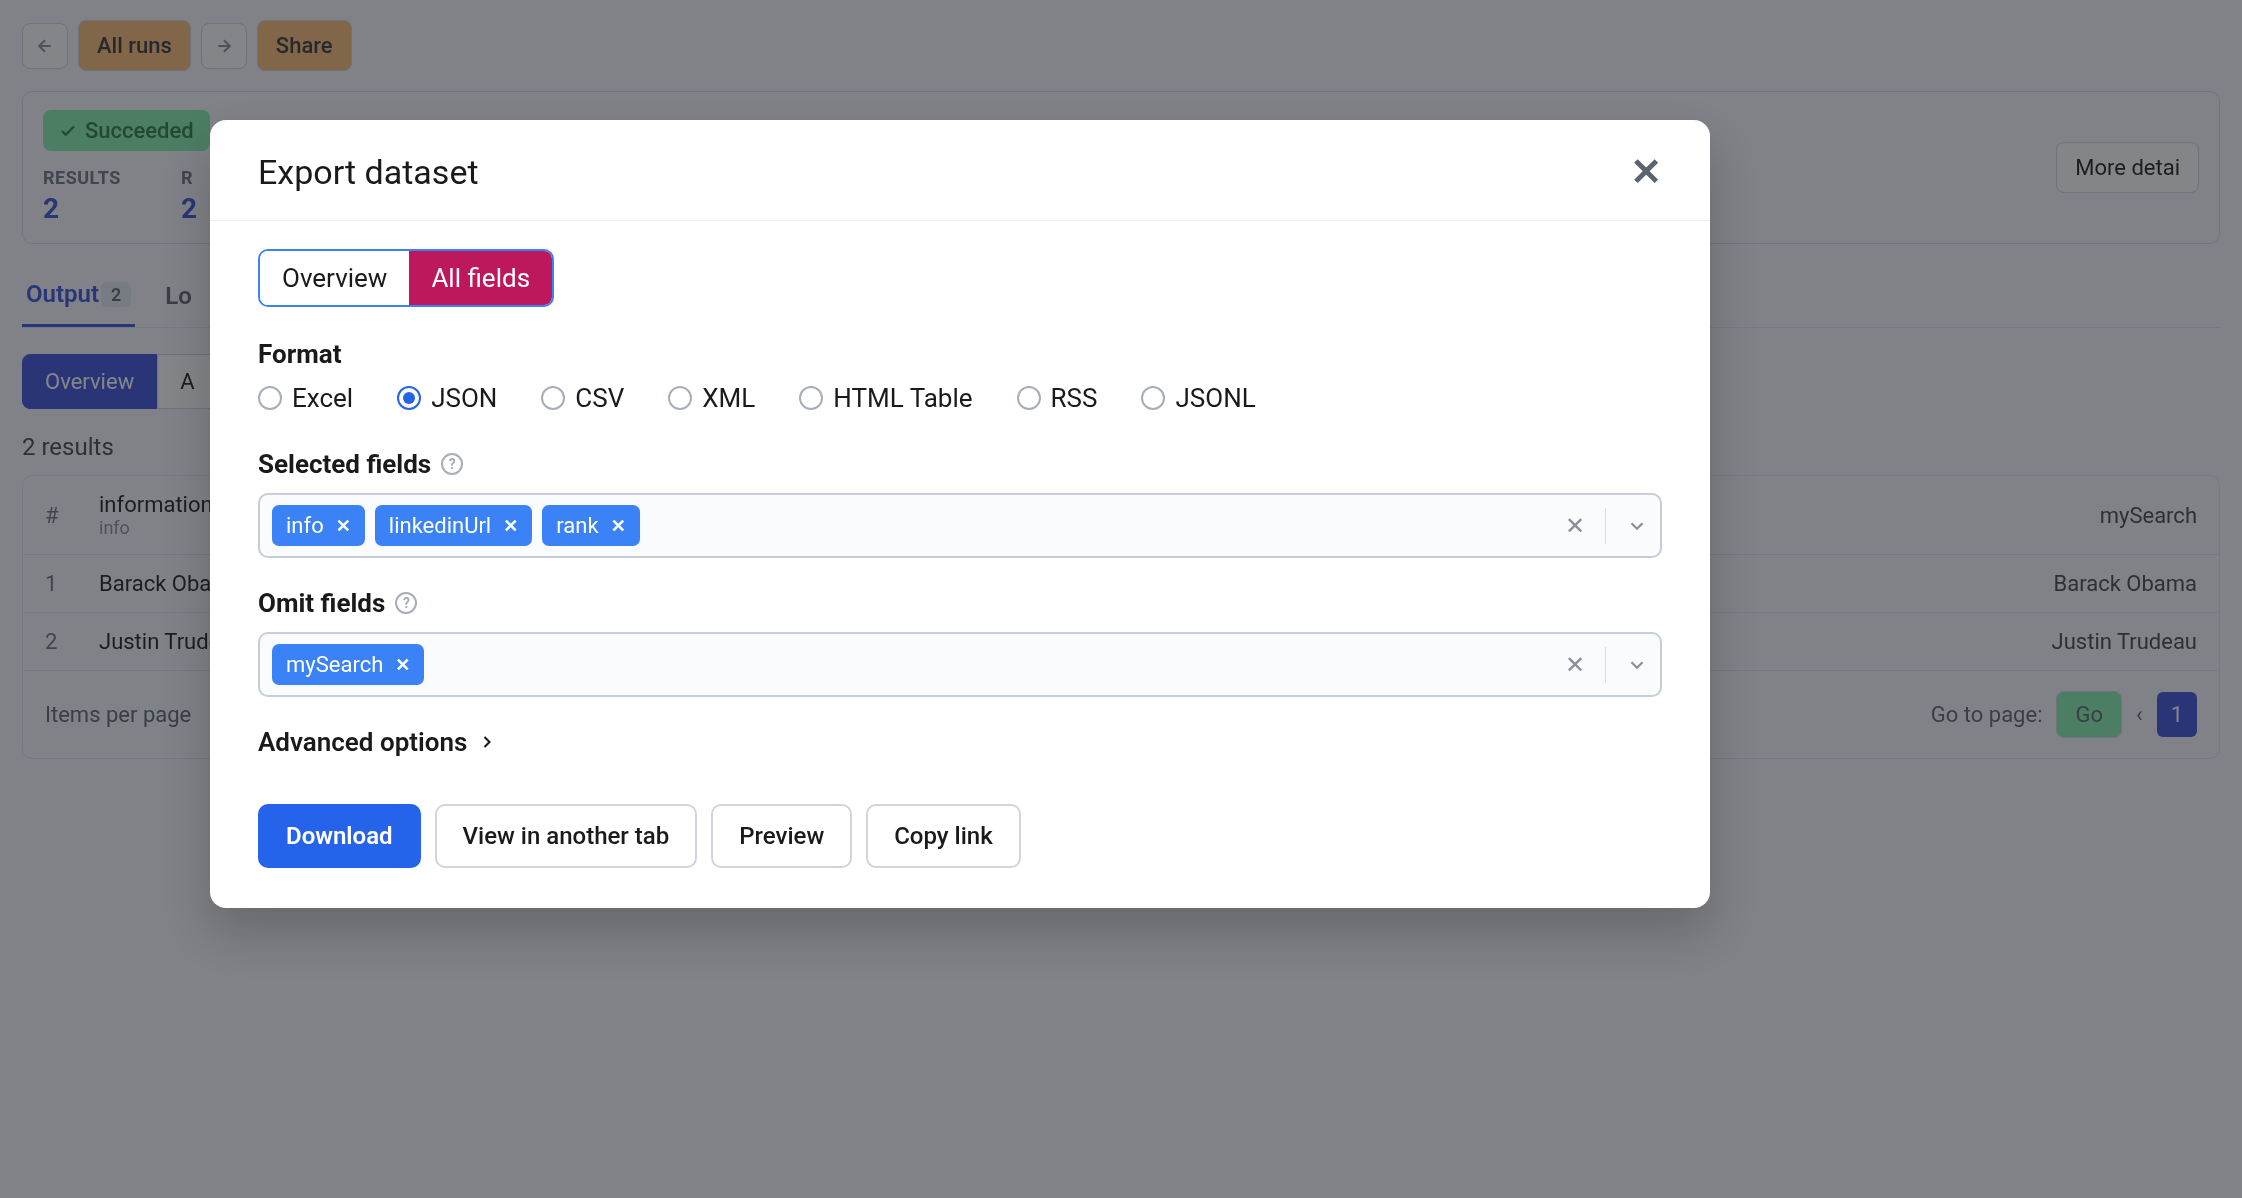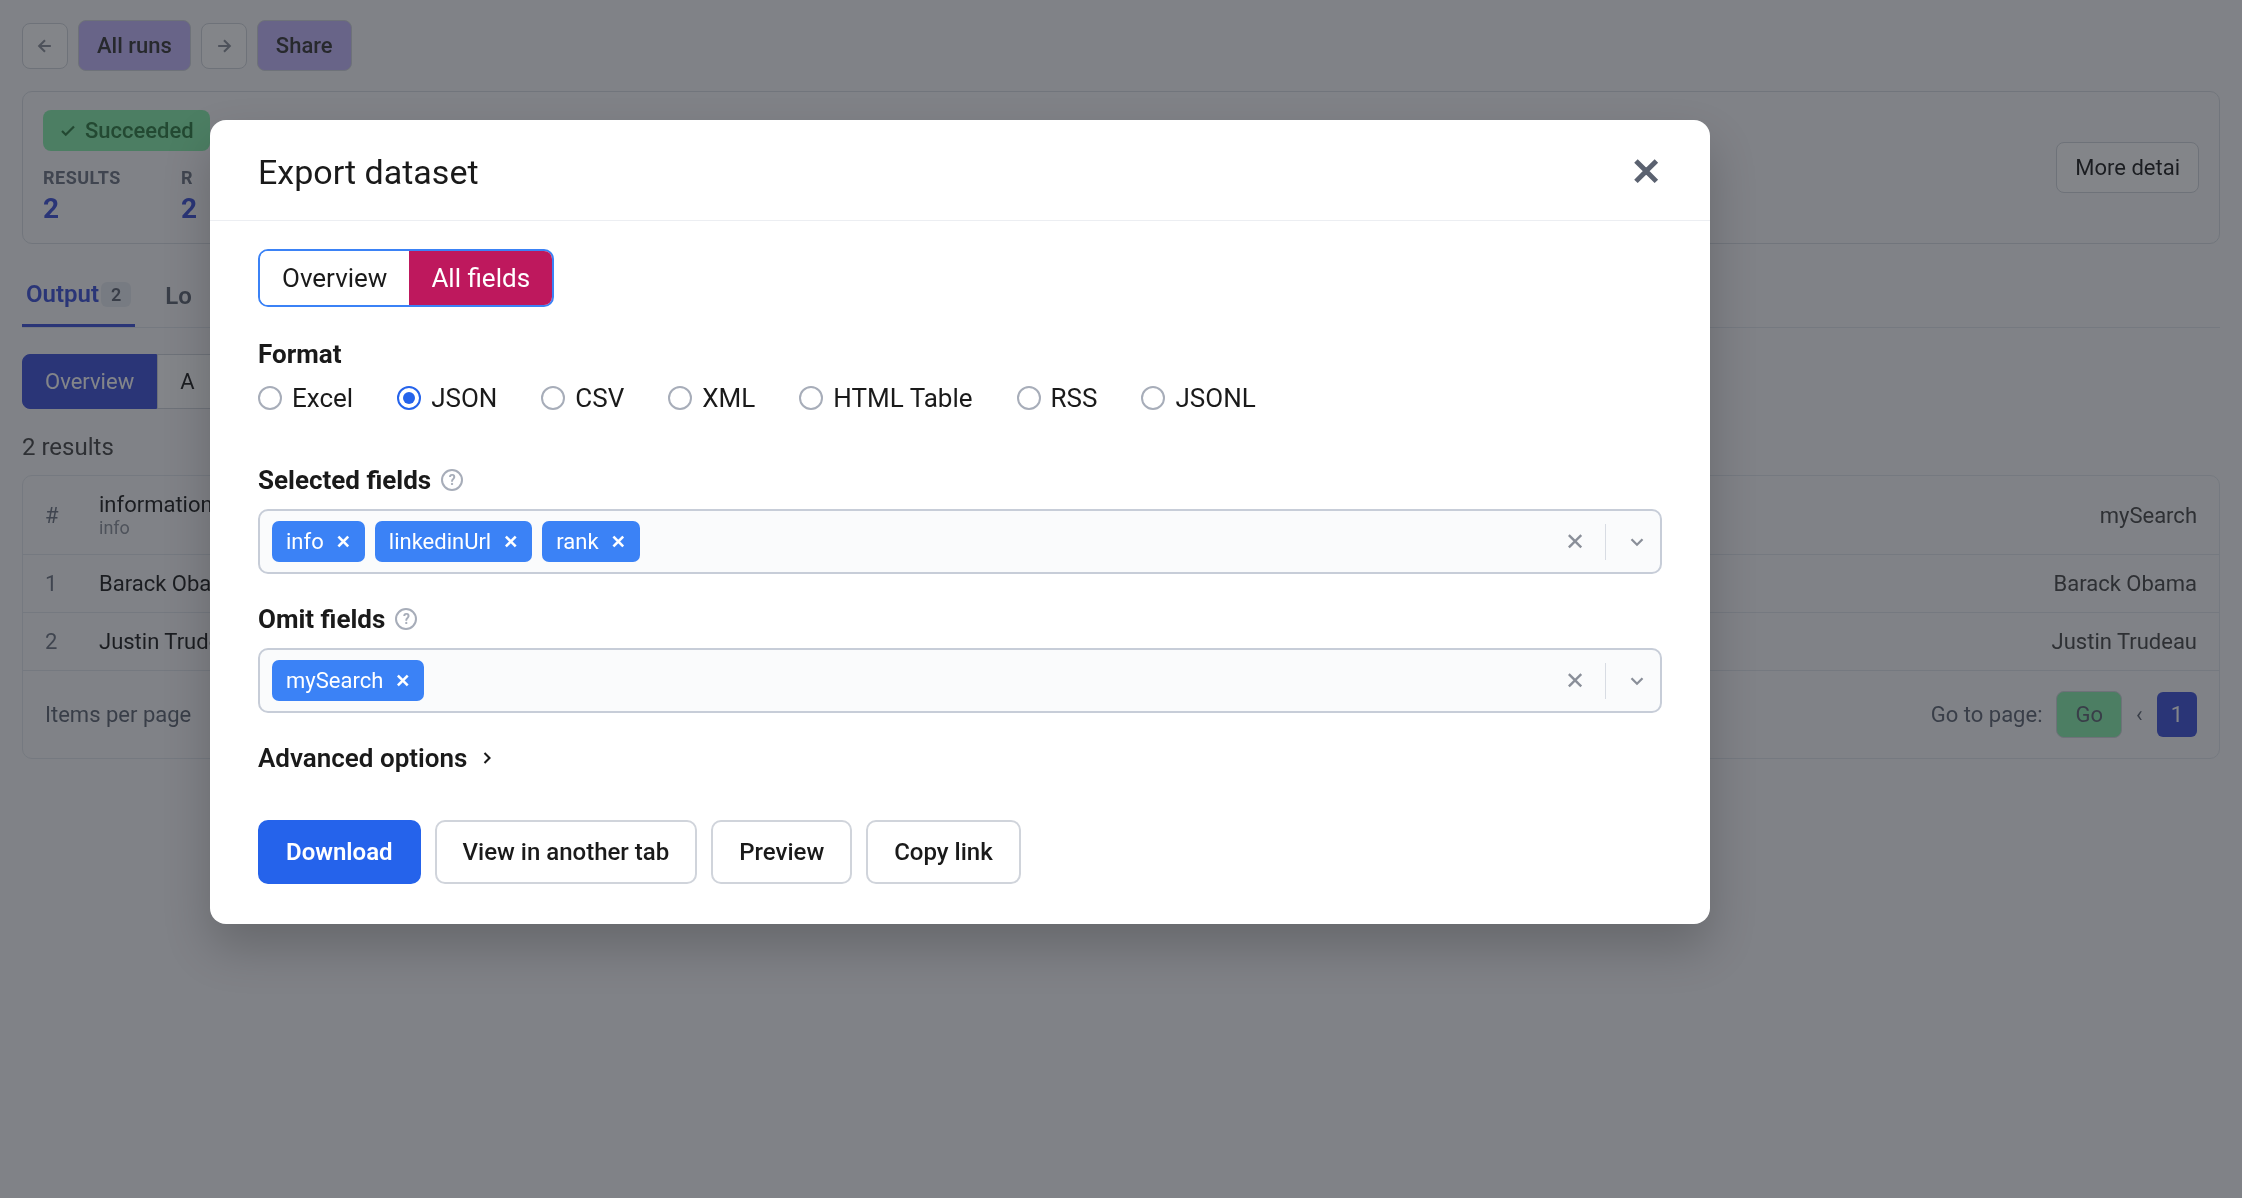--- a/index.html
+++ b/index.html
@@ -40,21 +40,21 @@
       color: #8a8f99;
       font-weight: 700;
     }
     .bg-nav {
       display: flex;
       gap: 10px;
       align-items: center;
     }
     .bg-nav-btn {
       border: 1px solid #d0d4db;
-      background: #c4b5fd;
+      background: #fdba74;
       border-radius: 8px;
       padding: 12px 18px;
       font-size: 22px;
       font-weight: 500;
       color: #333;
     }
     .bg-nav-arrow {
       width: 46px;
       height: 46px;
       border: 1px solid #d0d4db;
@@ -286,21 +286,21 @@
       cursor: pointer;
     }
     .toggle-opt.active {
       background: #be185d;
       color: #fff;
     }
     
     .radio-row {
       display: flex;
       gap: 44px;
-      margin-bottom: 52px;
+      margin-bottom: 36px;
       flex-wrap: wrap;
     }
     .radio-opt {
       display: flex;
       align-items: center;
       gap: 10px;
       font-size: 26px;
       cursor: pointer;
     }
     .radio-circle {

